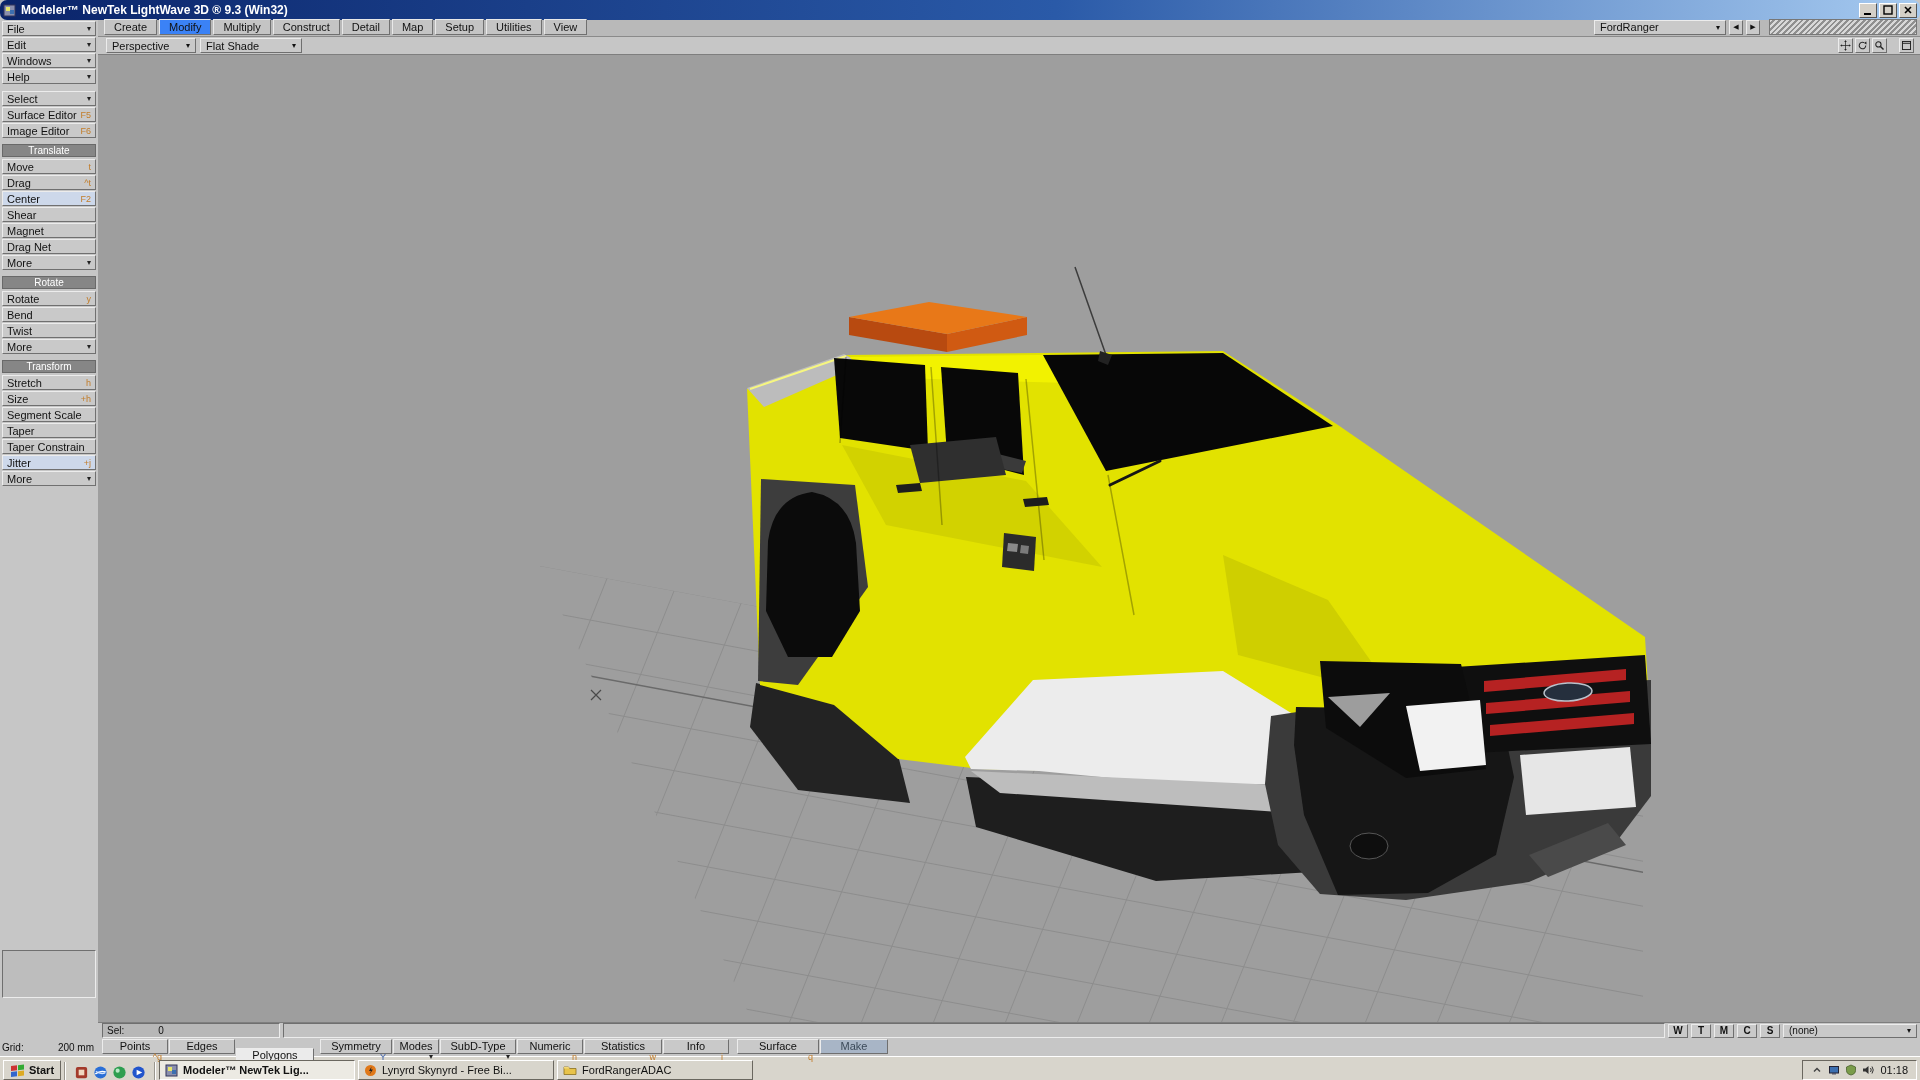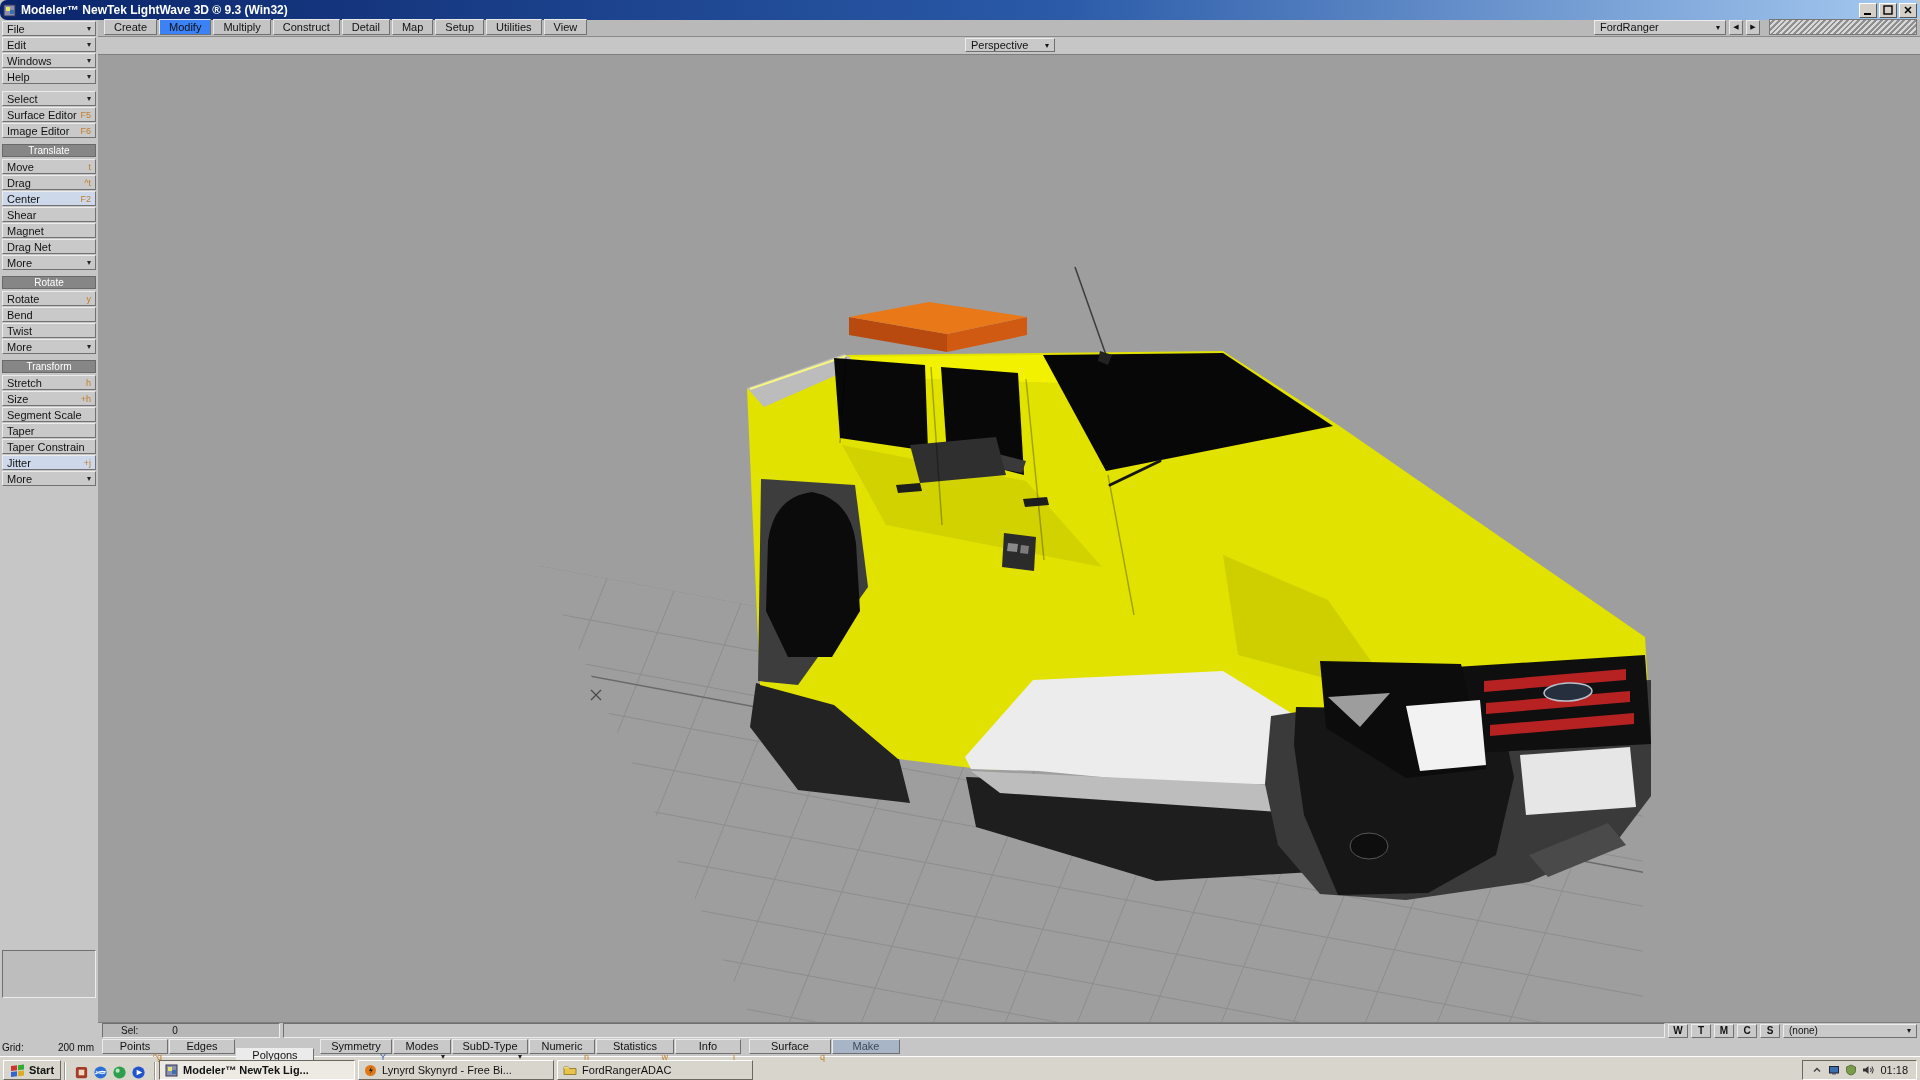--- a/index.html
+++ b/index.html
@@ -43,33 +43,33 @@
   .combo { height:15px; font-size:11px; display:flex; align-items:center; padding:0 5px; background:#c9c9c9;
            border:1px solid; border-color:#ececec #6f6f6f #6f6f6f #ececec; }
   .combo::after { content:"▾"; margin-left:auto; font-size:8px; padding-left:6px; }
   .arrowbtn { width:14px; height:15px; background:#c9c9c9; border:1px solid; border-color:#ececec #6f6f6f #6f6f6f #ececec;
               display:flex; align-items:center; justify-content:center; font-size:7px; }
   .grip { width:148px; height:16px; margin-left:6px; border:1px solid #777;
           background:repeating-linear-gradient(135deg,#d8d8d8 0 2px,#8f8f8f 2px 4px); }
 
   
   .vptools { height:18px; background:#c6c6c6; display:flex; align-items:center; gap:4px; padding:1px 6px 1px 8px;
-             border-bottom:1px solid #7e7e7e;flex-direction:column; }
+             border-bottom:1px solid #7e7e7e; }
   .nav { margin-left:auto; display:flex; gap:2px; }
   .nbtn { width:15px; height:15px; background:#c9c9c9; border:1px solid; border-color:#ececec #6f6f6f #6f6f6f #ececec;
           display:flex; align-items:center; justify-content:center; }
   .nav-sep { width:8px; }
 
   
   .viewport { flex:1; position:relative; background:#9e9e9e; border-bottom:1px solid #7e7e7e; overflow:hidden; }
   .viewport svg { position:absolute; left:0; top:0; }
 
   
   .selrow { height:15px; background:#c6c6c6; display:flex; align-items:center; gap:3px; padding:0 3px 0 4px; }
-  .fld { height:15px; font-size:10px; display:flex; align-items:center; padding:0 18px; background:#b7b7b7;
+  .fld { height:15px; font-size:10px; display:flex; align-items:center; padding:0 4px; background:#b7b7b7;
          border:1px solid; border-color:#6f6f6f #ececec #ececec #6f6f6f; }
   .vmapbtn { width:20px; height:14px; background:#c9c9c9; border:1px solid; border-color:#ececec #6f6f6f #6f6f6f #ececec;
              display:flex; align-items:center; justify-content:center; font-size:10px; font-weight:bold; }
 
   
   .moderow { height:18px; background:#c6c6c6; display:flex; align-items:center; gap:1px; padding:1px 3px 2px 4px; }
   .mbtn { height:15px; display:flex; align-items:center; padding:0 5px; font-size:11px; background:#c9c9c9;
           border:1px solid; border-color:#ececec #6f6f6f #6f6f6f #ececec; white-space:nowrap;flex-direction:column; }
   .mbtn.active { background:#ebebeb;margin-top:18px; }
   .mbtn.disabled { background:#a8b5c6; color:#3c4a5a; }
@@ -421,21 +421,21 @@
           </div>
         <div class="mbtn active" style="width:78px">
             <span>Polygons</span>
             <span class="sc">^h</span>
           </div>
         <div style="width:4px"></div>
         <div class="mbtn" style="width:72px">
             <span>Symmetry</span>
             <span class="sc" style="color:#4466aa">Y</span>
           </div>
-        <div class="mbtn dd" style="width:58px">
+        <div class="mbtn dd" style="width:46px">
             <span>Modes</span>
           </div>
         <div class="mbtn dd" style="width:76px">
             <span>SubD-Type</span>
           </div>
         <div class="mbtn" style="width:66px">
             <span>Numeric</span>
             <span class="sc">n</span>
           </div>
         <div class="mbtn" style="width:78px">

